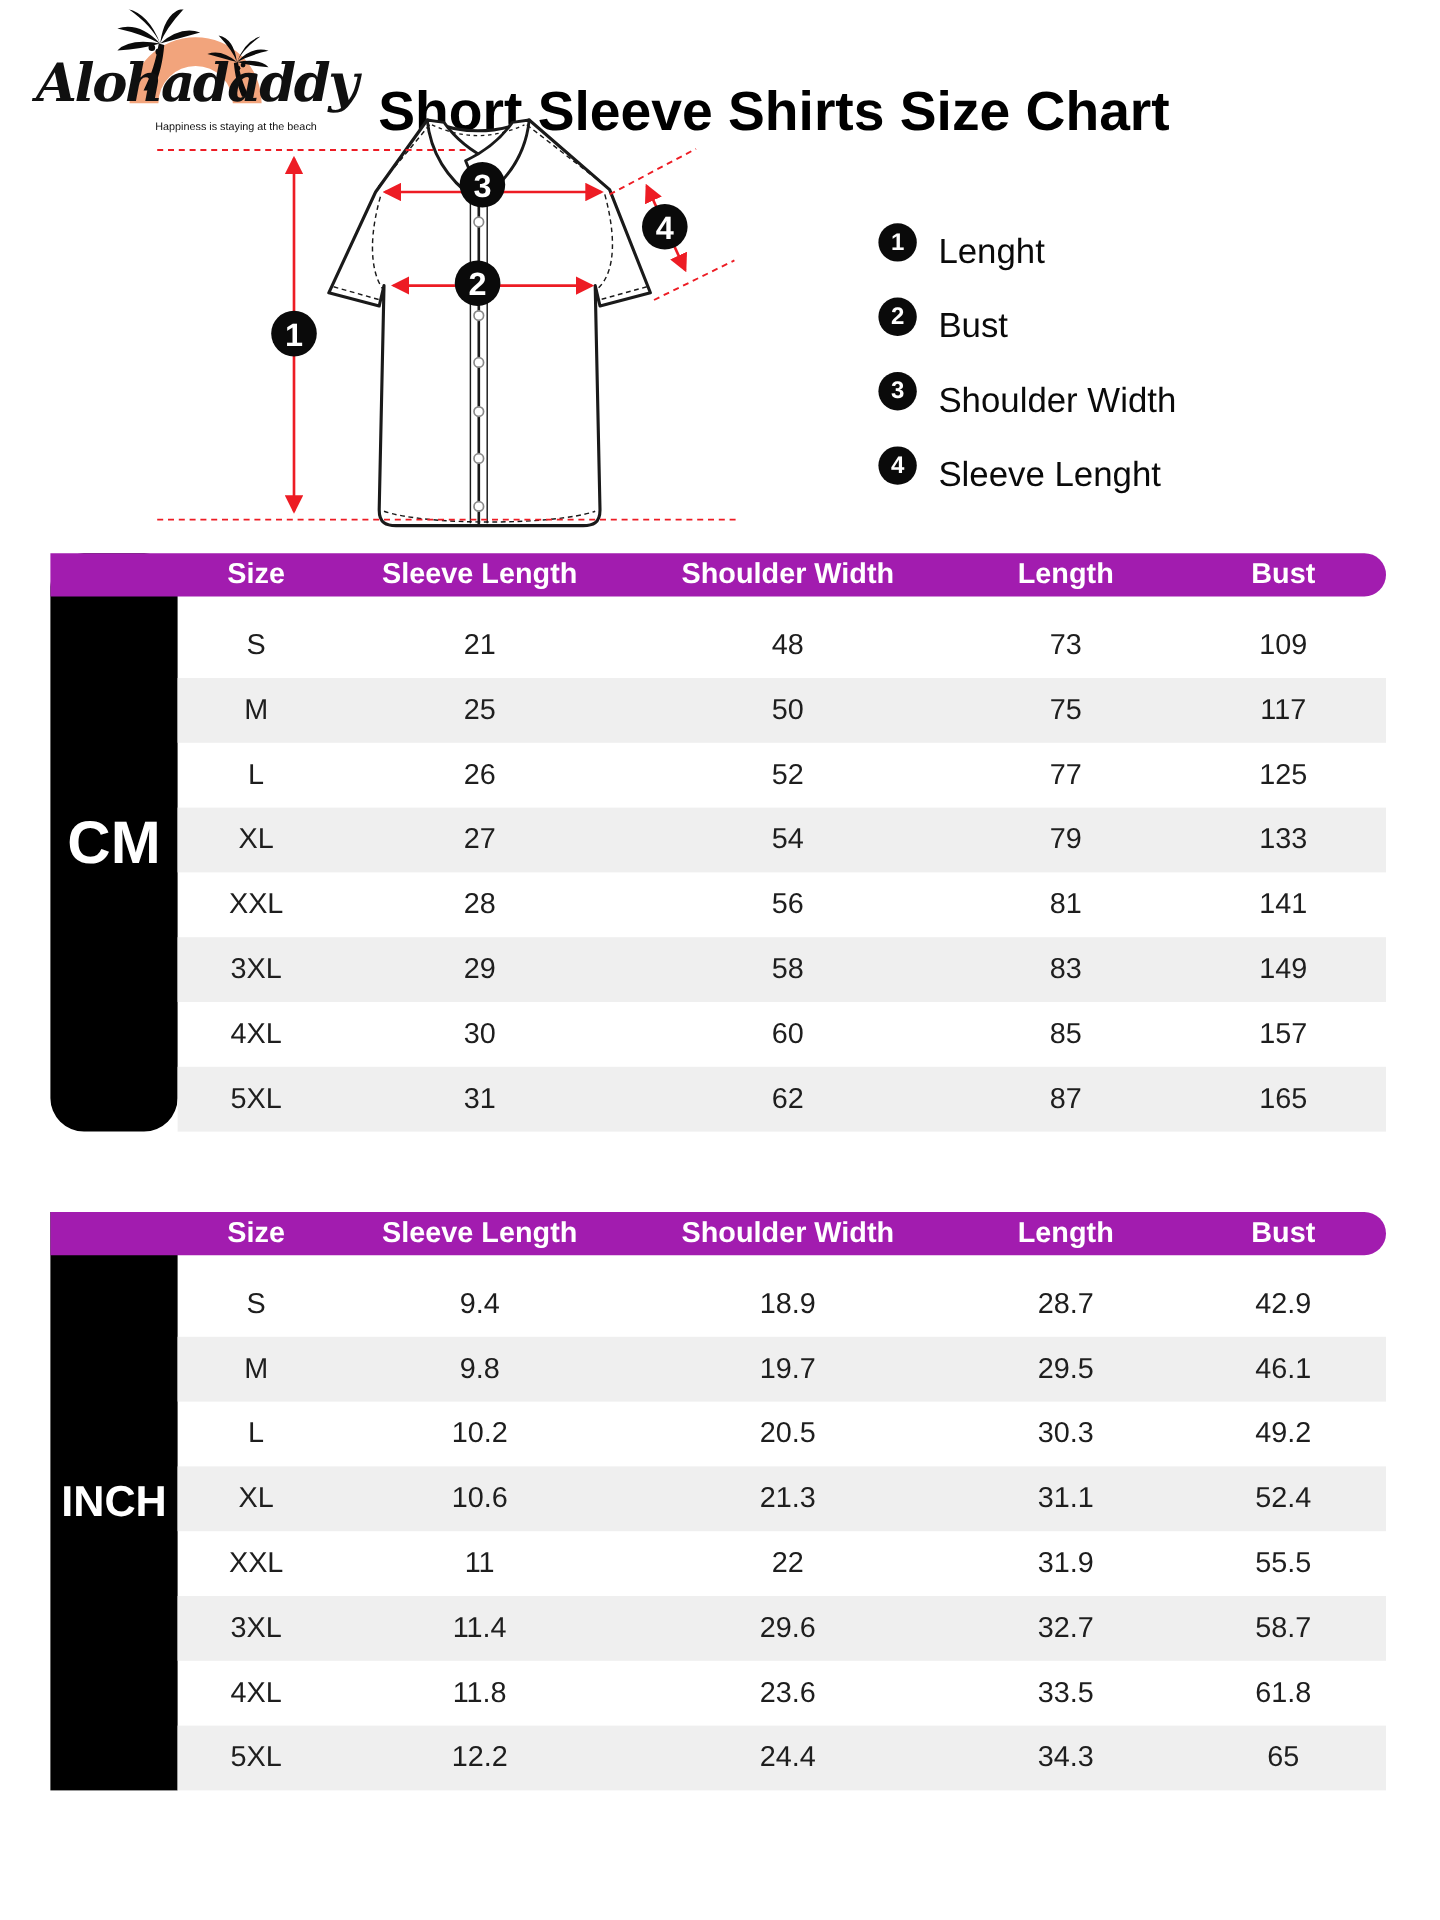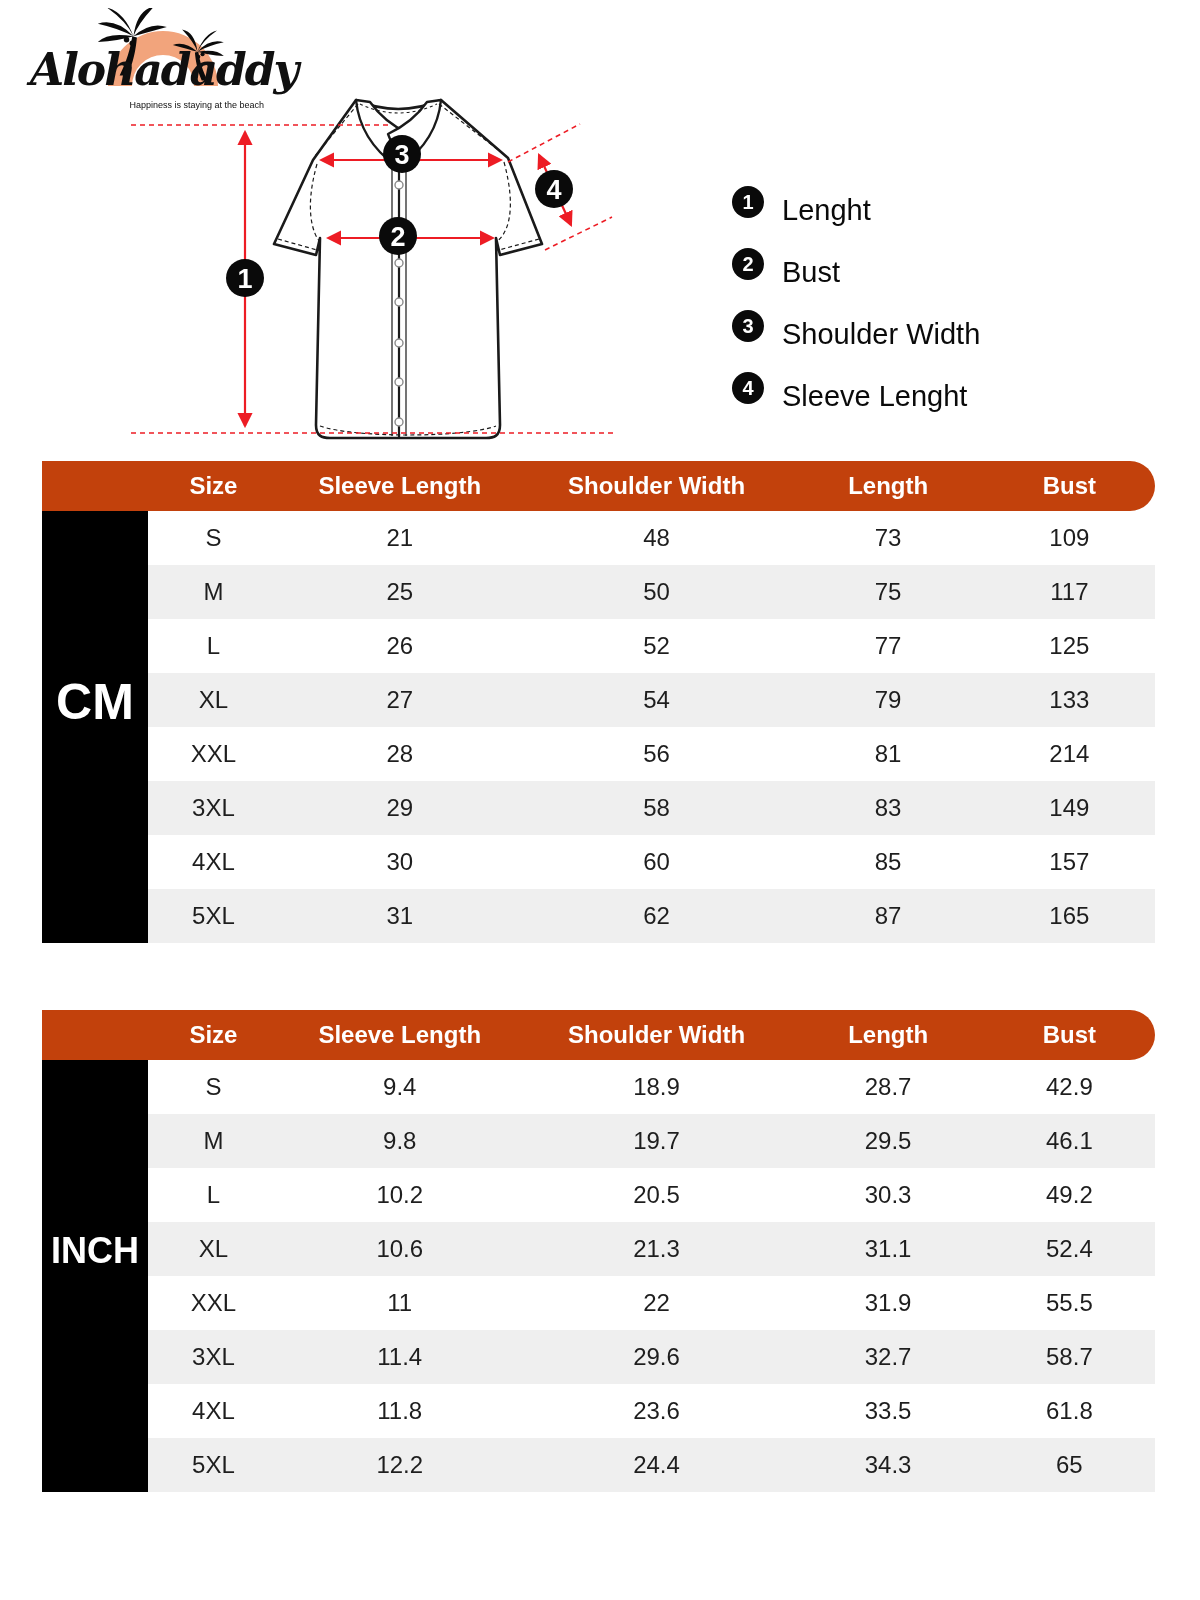--- a/index.html
+++ b/index.html
@@ -23,23 +23,23 @@
   .lnum{width:32px;height:32px;border-radius:50%;background:#0a0a0a;color:#fff;
       display:flex;align-items:center;justify-content:center;font-size:20px;font-weight:bold;flex:0 0 32px;}
   .llabel{font-size:29px;color:#0a0a0a;white-space:nowrap;margin-top:16px;}
 
   
   .size-table{position:absolute;left:42px;width:1113px;height:482px;}
   #cm-table{top:461px;}
   #inch-table{top:1010px;}
   .unit{position:absolute;left:0;top:0;bottom:0;width:106px;background:#000;color:#fff;
       display:flex;align-items:center;justify-content:center;font-weight:bold;}
-  #cm-table .unit{font-size:50px;}
+  #cm-table .unit{font-size:50px;border-radius:28px;}
   #inch-table .unit{font-size:36px;}
-  .thead{position:absolute;left:0;top:0;width:100%;height:50px;background:#c2410c;
+  .thead{position:absolute;left:0;top:0;width:100%;height:36px;background:#a21caf;
       border-radius:0 26px 26px 0;display:flex;padding-left:106px;box-sizing:border-box;}
   .hcells{display:flex;width:100%;align-items:center;}
   .c{text-align:center;}
   .c0{width:13%}.c1{width:24%}.c2{width:27%}.c3{width:19%}.c4{width:17%}
   .thead .c{color:#fff;font-weight:bold;font-size:24px;white-space:nowrap;}
   .tbody{position:absolute;left:106px;right:0;top:50px;bottom:0;}
   .trow{display:flex;height:54px;align-items:center;}
   .trow:nth-child(even){background:#efefef;}
   .trow .c{font-size:24px;color:#1e1e1e;}
 
@@ -74,20 +74,21 @@
         <path d="M3,2 Q18,-11 32,-6 Q14,-1 3,2 Z"></path>
         <path d="M3,2 Q-19,-2 -28,7 Q-10,6 3,2 Z"></path>
         <circle cx="-3" cy="5" r="2.4"></circle>
           <circle cx="2" cy="8" r="2.4"></circle>
       </g>
     </svg>
     <div class="brand-name">Alohadaddy</div>
     <div class="brand-tagline">Happiness is staying at the beach</div>
   </div>
 
+  <h1 class="page-title">Short Sleeve Shirts Size Chart</h1>
 
   <svg class="diagram-svg" width="520" height="360" viewBox="0 0 520 360">
     <defs>
       <marker id="ah" viewBox="0 0 10 10" refX="8.6" refY="5" markerWidth="7" markerHeight="7" orient="auto-start-reverse">
         <path d="M0,0 L10,5 L0,10 Z" fill="#ed1c24"></path>
       </marker>
     </defs>
 
     <g>
       <path d="M238,8 L195,68 L156,152 L198,163 L202,146 L198,333
@@ -210,21 +211,21 @@
         <div class="c c1">27</div>
         <div class="c c2">54</div>
         <div class="c c3">79</div>
         <div class="c c4">133</div>
       </div>
       <div class="trow">
         <div class="c c0">XXL</div>
         <div class="c c1">28</div>
         <div class="c c2">56</div>
         <div class="c c3">81</div>
-        <div class="c c4">214</div>
+        <div class="c c4">141</div>
       </div>
       <div class="trow">
         <div class="c c0">3XL</div>
         <div class="c c1">29</div>
         <div class="c c2">58</div>
         <div class="c c3">83</div>
         <div class="c c4">149</div>
       </div>
       <div class="trow">
         <div class="c c0">4XL</div>

